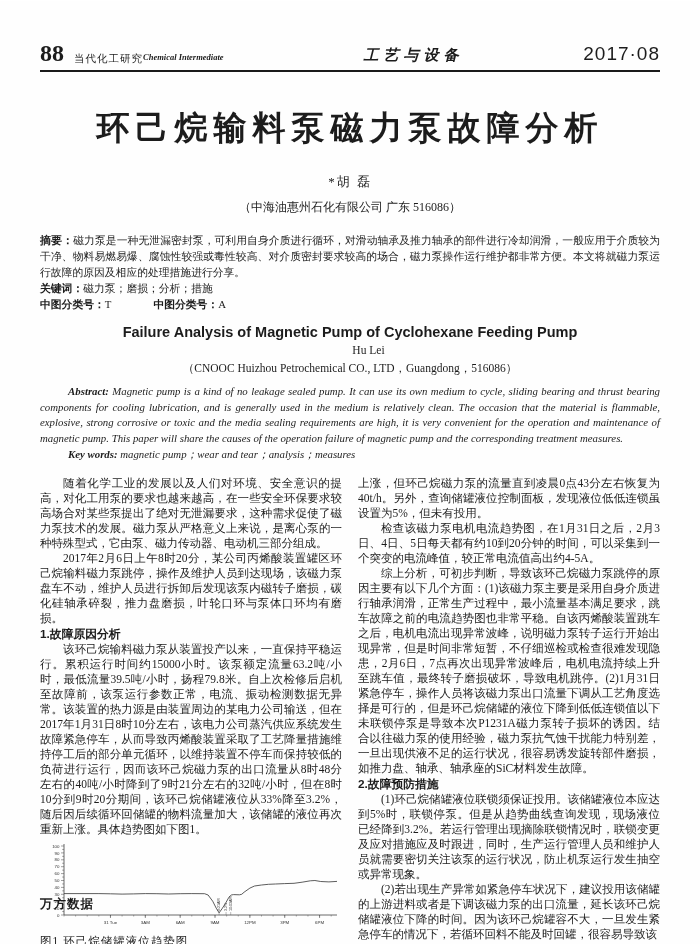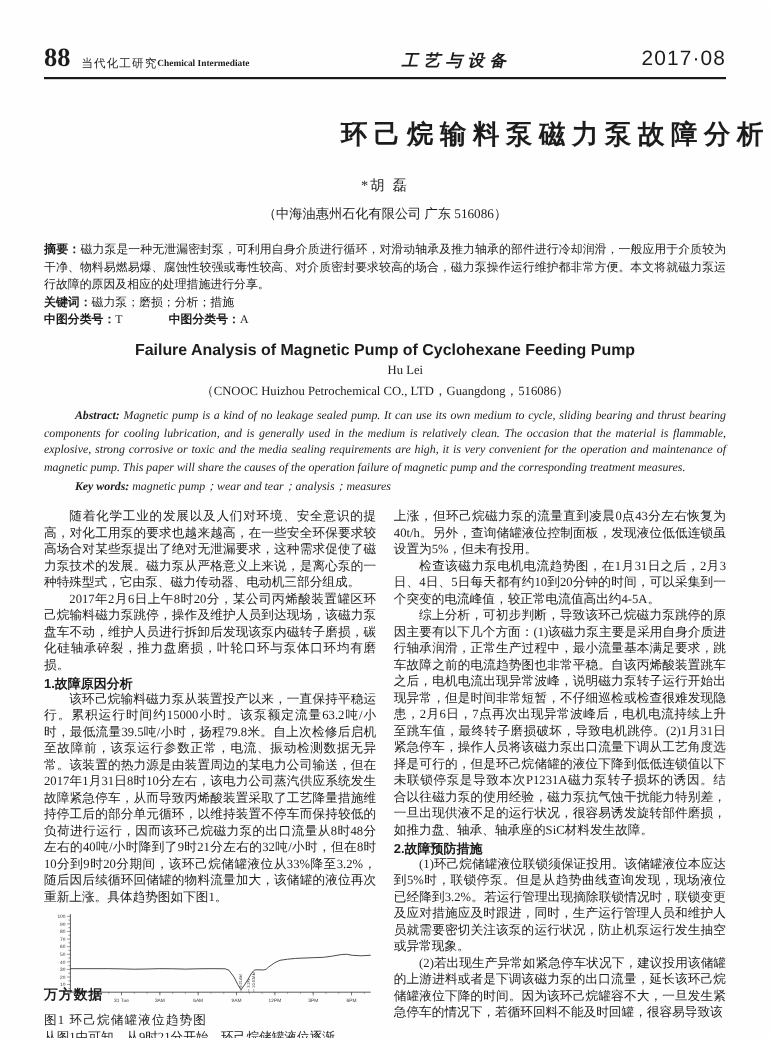--- a/index.html
+++ b/index.html
@@ -21,28 +21,28 @@
     justify-content: space-between;
     margin: 0 40px;
     padding-top: 40px;
     padding-bottom: 5px;
     border-bottom: 2.5px solid #1a1a1a;
   }
   .header-left { display: flex; align-items: flex-end; gap: 10px; }
   .page-number { font-size: 24px; font-weight: bold; line-height: 1; }
   .journal-names { display: flex; flex-direction: row; line-height: 1.1; }
   .journal-cn { font-size: 10.5px; letter-spacing: 1px; }
-  .journal-en { font-size: 8.5px; font-weight: bold; }
+  .journal-en { font-size: 8.5px; font-style: italic; font-weight: bold; }
   .section-title { font-size: 15px; font-weight: bold; font-style: italic; letter-spacing: 5px; transform: translateX(10px); }
   .issue { font-size: 19px; letter-spacing: 1px; font-family: "Liberation Sans", sans-serif; }
   
   .title-cn {
     margin-top: 34px;
-    text-align: right;
-    font-size: 24px;
+    text-align: center;
+    font-size: 33px;
     font-weight: bold;
     letter-spacing: 6px;
   }
   .author-cn { margin-top: 22px; text-align: center; font-size: 13px; letter-spacing: 2px; }
   .affil-cn { margin-top: 8px; text-align: center; font-size: 12px; }
   
   .abs-cn {
     margin: 16px 40px 0 40px;
     font-size: 10.8px;
     line-height: 16px;

